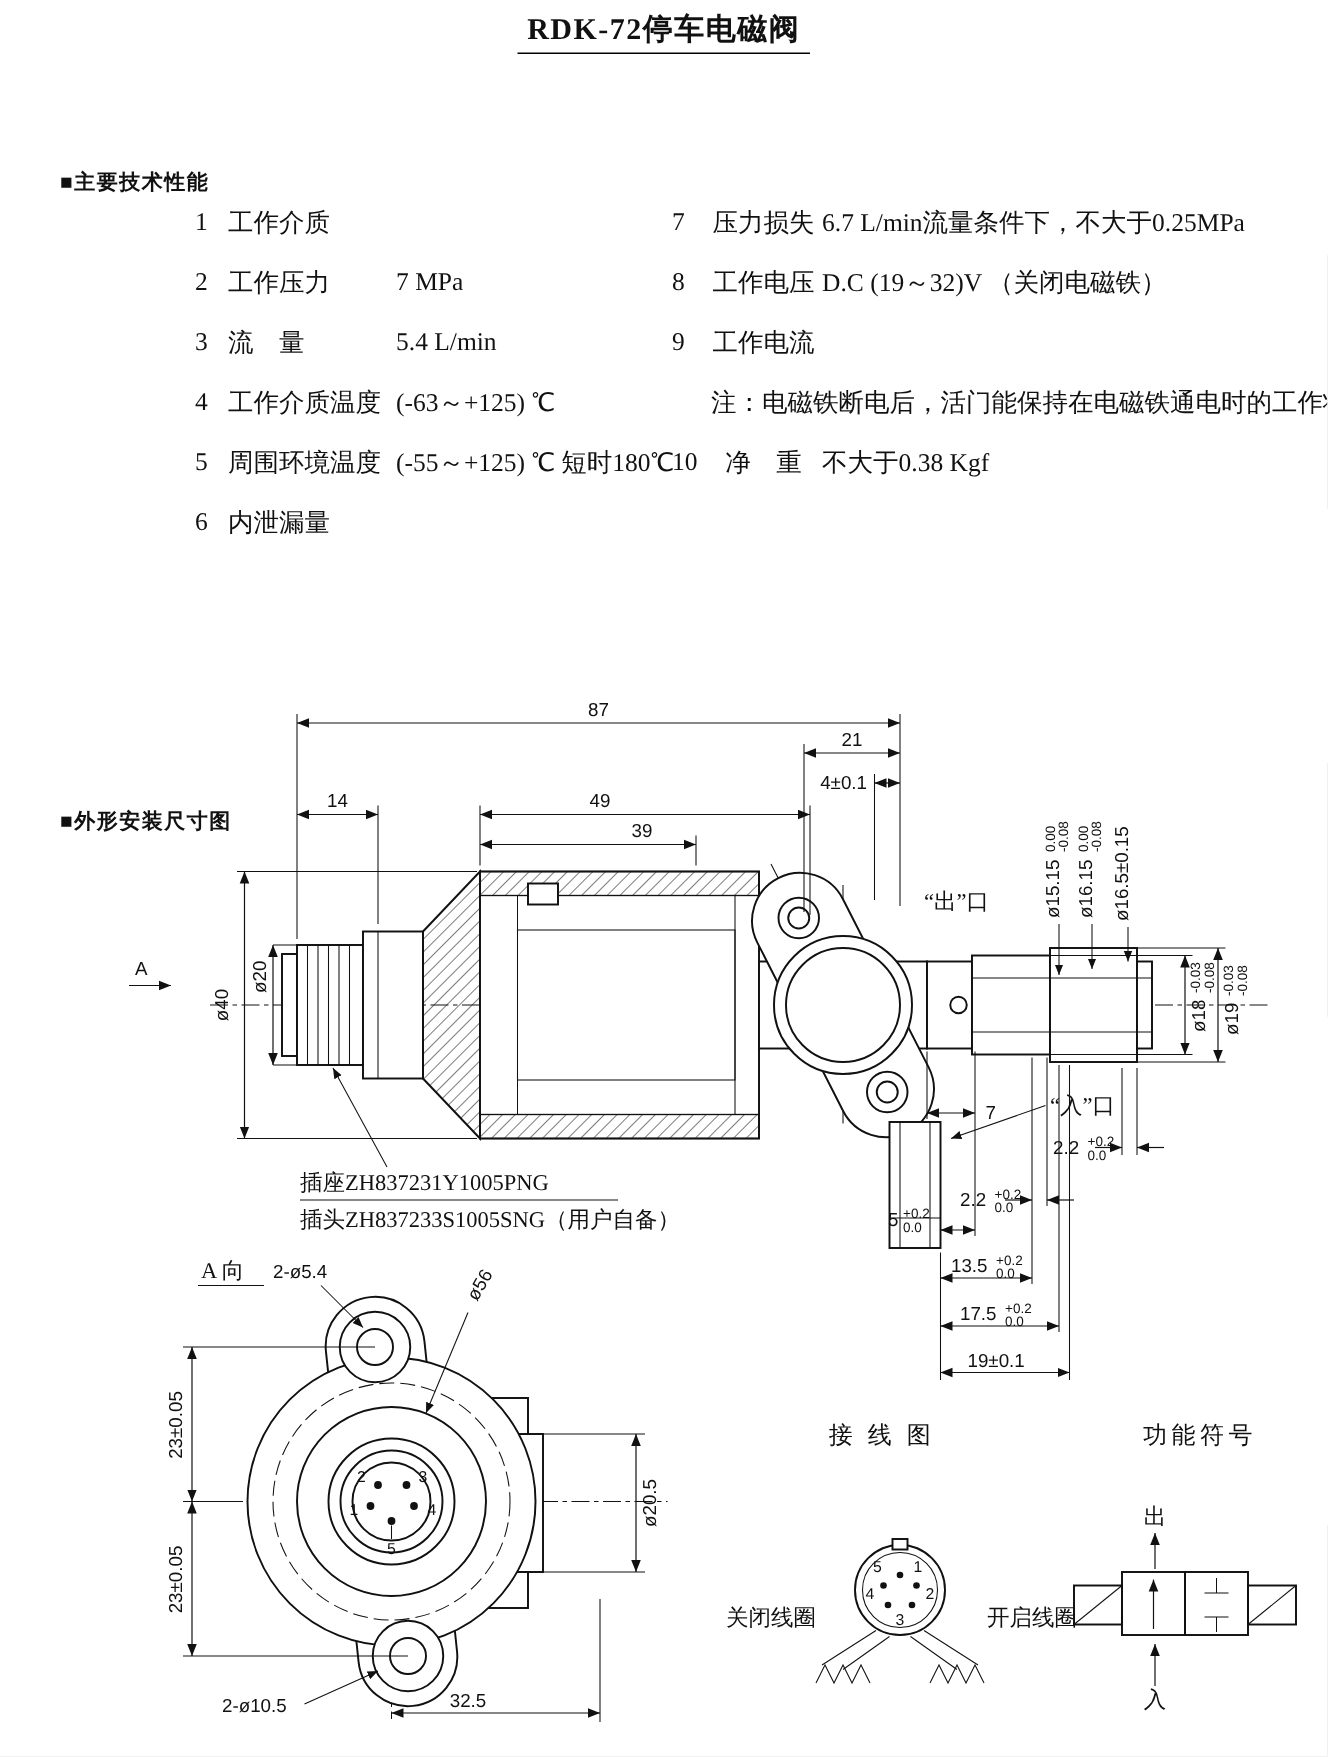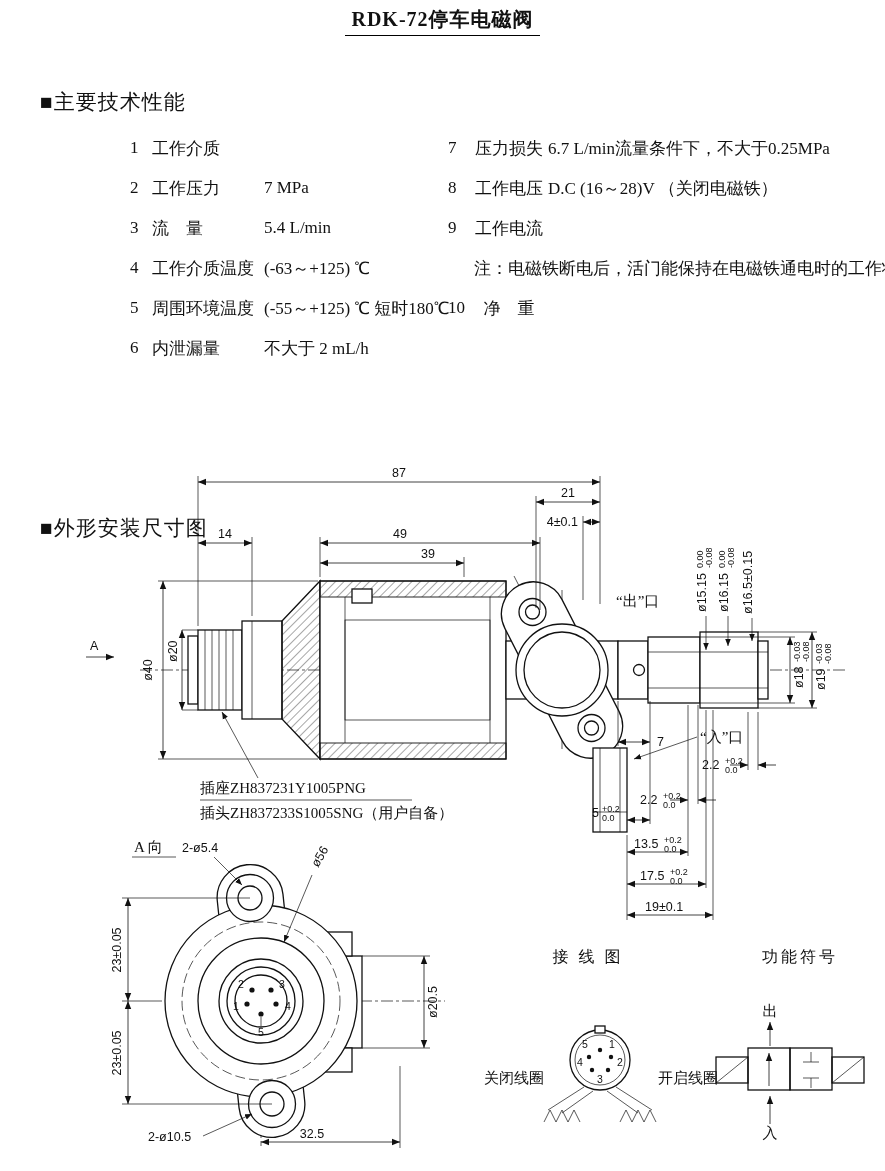--- a/index.html
+++ b/index.html
@@ -1,21 +1,21 @@
 <!DOCTYPE html>
 <html><head>
 <meta charset="utf-8">
 <style>
   html,body{margin:0;padding:0;background:#e8e8e8;}
   .page{position:relative;width:885px;height:1171px;background:#ffffff;margin:0 auto;
         font-family:"Liberation Serif",serif;color:#111;overflow:hidden;}
   .title-row{position:absolute;top:6px;left:0;right:0;text-align:center;}
   .doc-title{display:inline-block;font-size:20px;font-weight:bold;letter-spacing:1px;
              border-bottom:1.5px solid #000;padding:0 6px 2px 6px;}
-  .sec-head{position:absolute;font-size:21px;font-weight:normal;letter-spacing:1px;}
+  .sec-head{position:absolute;font-size:14px;font-weight:bold;letter-spacing:1px;margin-top:25px;}
   .specs-col{position:absolute;top:128px;}
   .specs-left{left:130px;width:320px;}
   .specs-right{left:448px;width:420px;}
   .spec-row{display:flex;height:40px;align-items:center;font-size:17px;white-space:pre;}
   .sn{flex:0 0 22px;}
   .specs-left .sk{flex:0 0 112px;}
   .specs-right .sk{flex:0 0 78px;text-align:center;}
   .sv{flex:1;}
   .spec-row.note{padding-left:26px;}
   svg{position:absolute;top:0;left:0;}
@@ -41,29 +41,29 @@
   </div>
 
   <div class="sec-head" style="left:40px;top:88px">■主要技术性能</div>
 
   <div class="specs-col specs-left">
     <div class="spec-row"><span class="sn">1</span><span class="sk">工作介质</span></div>
     <div class="spec-row"><span class="sn">2</span><span class="sk">工作压力</span><span class="sv">7 MPa</span></div>
     <div class="spec-row"><span class="sn">3</span><span class="sk">流　量</span><span class="sv">5.4 L/min</span></div>
     <div class="spec-row"><span class="sn">4</span><span class="sk">工作介质温度</span><span class="sv">(-63～+125) ℃</span></div>
     <div class="spec-row"><span class="sn">5</span><span class="sk">周围环境温度</span><span class="sv">(-55～+125) ℃ 短时180℃</span></div>
-    <div class="spec-row"><span class="sn">6</span><span class="sk">内泄漏量</span><span class="sv">不大于 2 mL/h</span></div>
+    <div class="spec-row"><span class="sn">6</span><span class="sk">内泄漏量</span></div>
   </div>
 
   <div class="specs-col specs-right">
     <div class="spec-row"><span class="sn">7</span><span class="sk">压力损失</span><span class="sv">6.7 L/min流量条件下，不大于0.25MPa</span></div>
-    <div class="spec-row"><span class="sn">8</span><span class="sk">工作电压</span><span class="sv">D.C (16～28)V （关闭电磁铁）</span></div>
+    <div class="spec-row"><span class="sn">8</span><span class="sk">工作电压</span><span class="sv">D.C (19～32)V （关闭电磁铁）</span></div>
     <div class="spec-row"><span class="sn">9</span><span class="sk">工作电流</span></div>
     <div class="spec-row note"><span class="sv">注：电磁铁断电后，活门能保持在电磁铁通电时的工作状态。</span></div>
-    <div class="spec-row"><span class="sn">10</span><span class="sk">净　重</span></div>
+    <div class="spec-row"><span class="sn">10</span><span class="sk">净　重</span><span class="sv">不大于0.38 Kgf</span></div>
   </div>
 
   <div class="sec-head" style="left:40px;top:514px">■外形安装尺寸图</div>
 
   <svg width="885" height="1171" viewBox="0 0 885 1171">
     <defs>
       <pattern id="hatch" width="6" height="6" patternUnits="userSpaceOnUse" patternTransform="rotate(45)">
         <line x1="0" y1="0" x2="0" y2="6" stroke="#222" stroke-width="0.8"></line>
       </pattern>
       <marker id="arr" viewBox="0 0 10 10" refX="10" refY="5" markerWidth="10" markerHeight="10" orient="auto-start-reverse">

